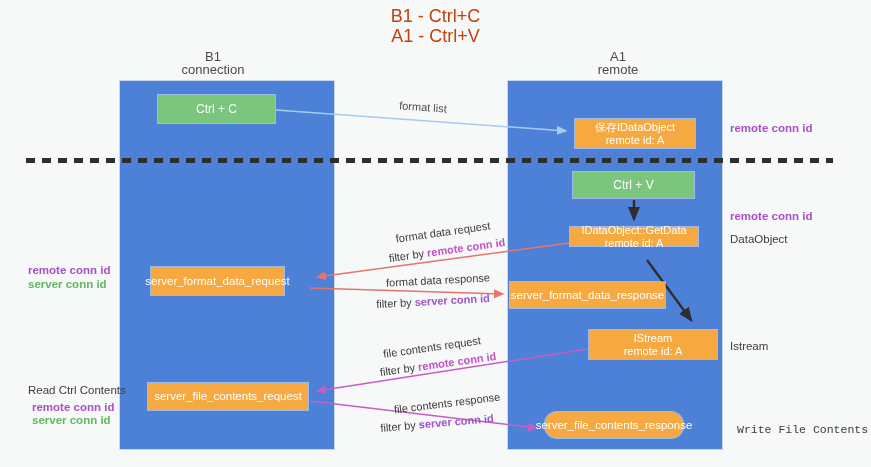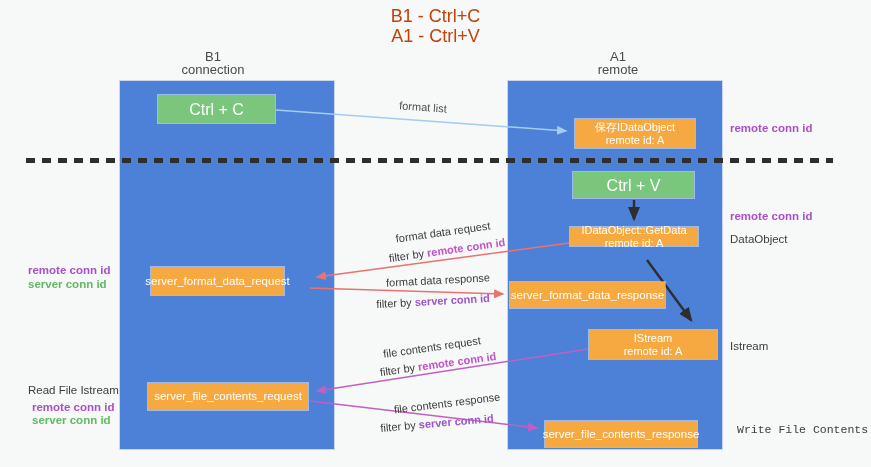--- a/index.html
+++ b/index.html
@@ -37,32 +37,32 @@
     background:repeating-linear-gradient(90deg,#2e2e2e 0 9px,transparent 9px 16px);
   }
 
   .node{
     position:absolute;box-sizing:border-box;
     display:flex;flex-direction:column;align-items:center;justify-content:center;
     color:#ffffff;text-align:center;
     font-size:11.5px;line-height:13px;
     box-shadow:0 0 0 1px rgba(255,255,255,0.45);
   }
-  .node.green{background:#7bc67d;font-size:16px;}
+  .node.green{background:#7bc67d;font-size:12px;}
   .node.orange{background:#f6a940;}
 
   .n-ctrl-c{left:158px;top:95px;width:117px;height:28px;}
   .n-save{left:575px;top:119px;width:120px;height:29px;font-size:11px;}
   .n-ctrl-v{left:573px;top:172px;width:121px;height:26px;}
   .n-getdata{left:570px;top:227px;width:128px;height:19px;font-size:11px;}
   .n-freq{left:151px;top:267px;width:133px;height:28px;}
   .n-fresp{left:510px;top:282px;width:155px;height:26px;}
   .n-istream{left:589px;top:330px;width:128px;height:29px;font-size:11px;}
   .n-fcreq{left:148px;top:383px;width:160px;height:27px;}
-  .n-fcresp{left:545px;top:421px;width:152px;height:26px;}
+  .n-fcresp{left:545px;top:412px;width:138px;height:26px;border-radius:12px;}
 
   .arrow-label{
     position:absolute;white-space:nowrap;
     font-size:11px;color:#3c3c3c;
     transform:translate(-50%,-50%);
   }
   .lbl-format-list{left:423px;top:107px;transform:translate(-50%,-50%) rotate(4deg);color:#4f4f4f;}
   .lbl-fdreq {left:443px;top:232px;transform:translate(-50%,-50%) rotate(-8deg);}
   .lbl-filt1 {left:447px;top:250px;transform:translate(-50%,-50%) rotate(-8deg);}
   .lbl-fdresp{left:438px;top:280px;transform:translate(-50%,-50%) rotate(-3deg);}
@@ -202,19 +202,19 @@
   <div class="side-label purple sl-remote-2">remote conn id</div>
   <div class="side-label sl-dataobject">DataObject</div>
   <div class="side-label sl-istream">Istream</div>
   <div class="side-label sl-write">Write File Contents</div>
 
   <div class="side-label sl-left-pair">
     <div class="purple">remote conn id</div>
     <div class="greentx">server conn id</div>
   </div>
 
-  <div class="side-label sl-read">Read File Istream</div>
+  <div class="side-label sl-read">Read Ctrl Contents</div>
   <div class="side-label sl-left-pair2">
     <div class="purple">remote conn id</div>
     <div class="greentx">server conn id</div>
   </div>
 
 </div>
 
 </body></html>

